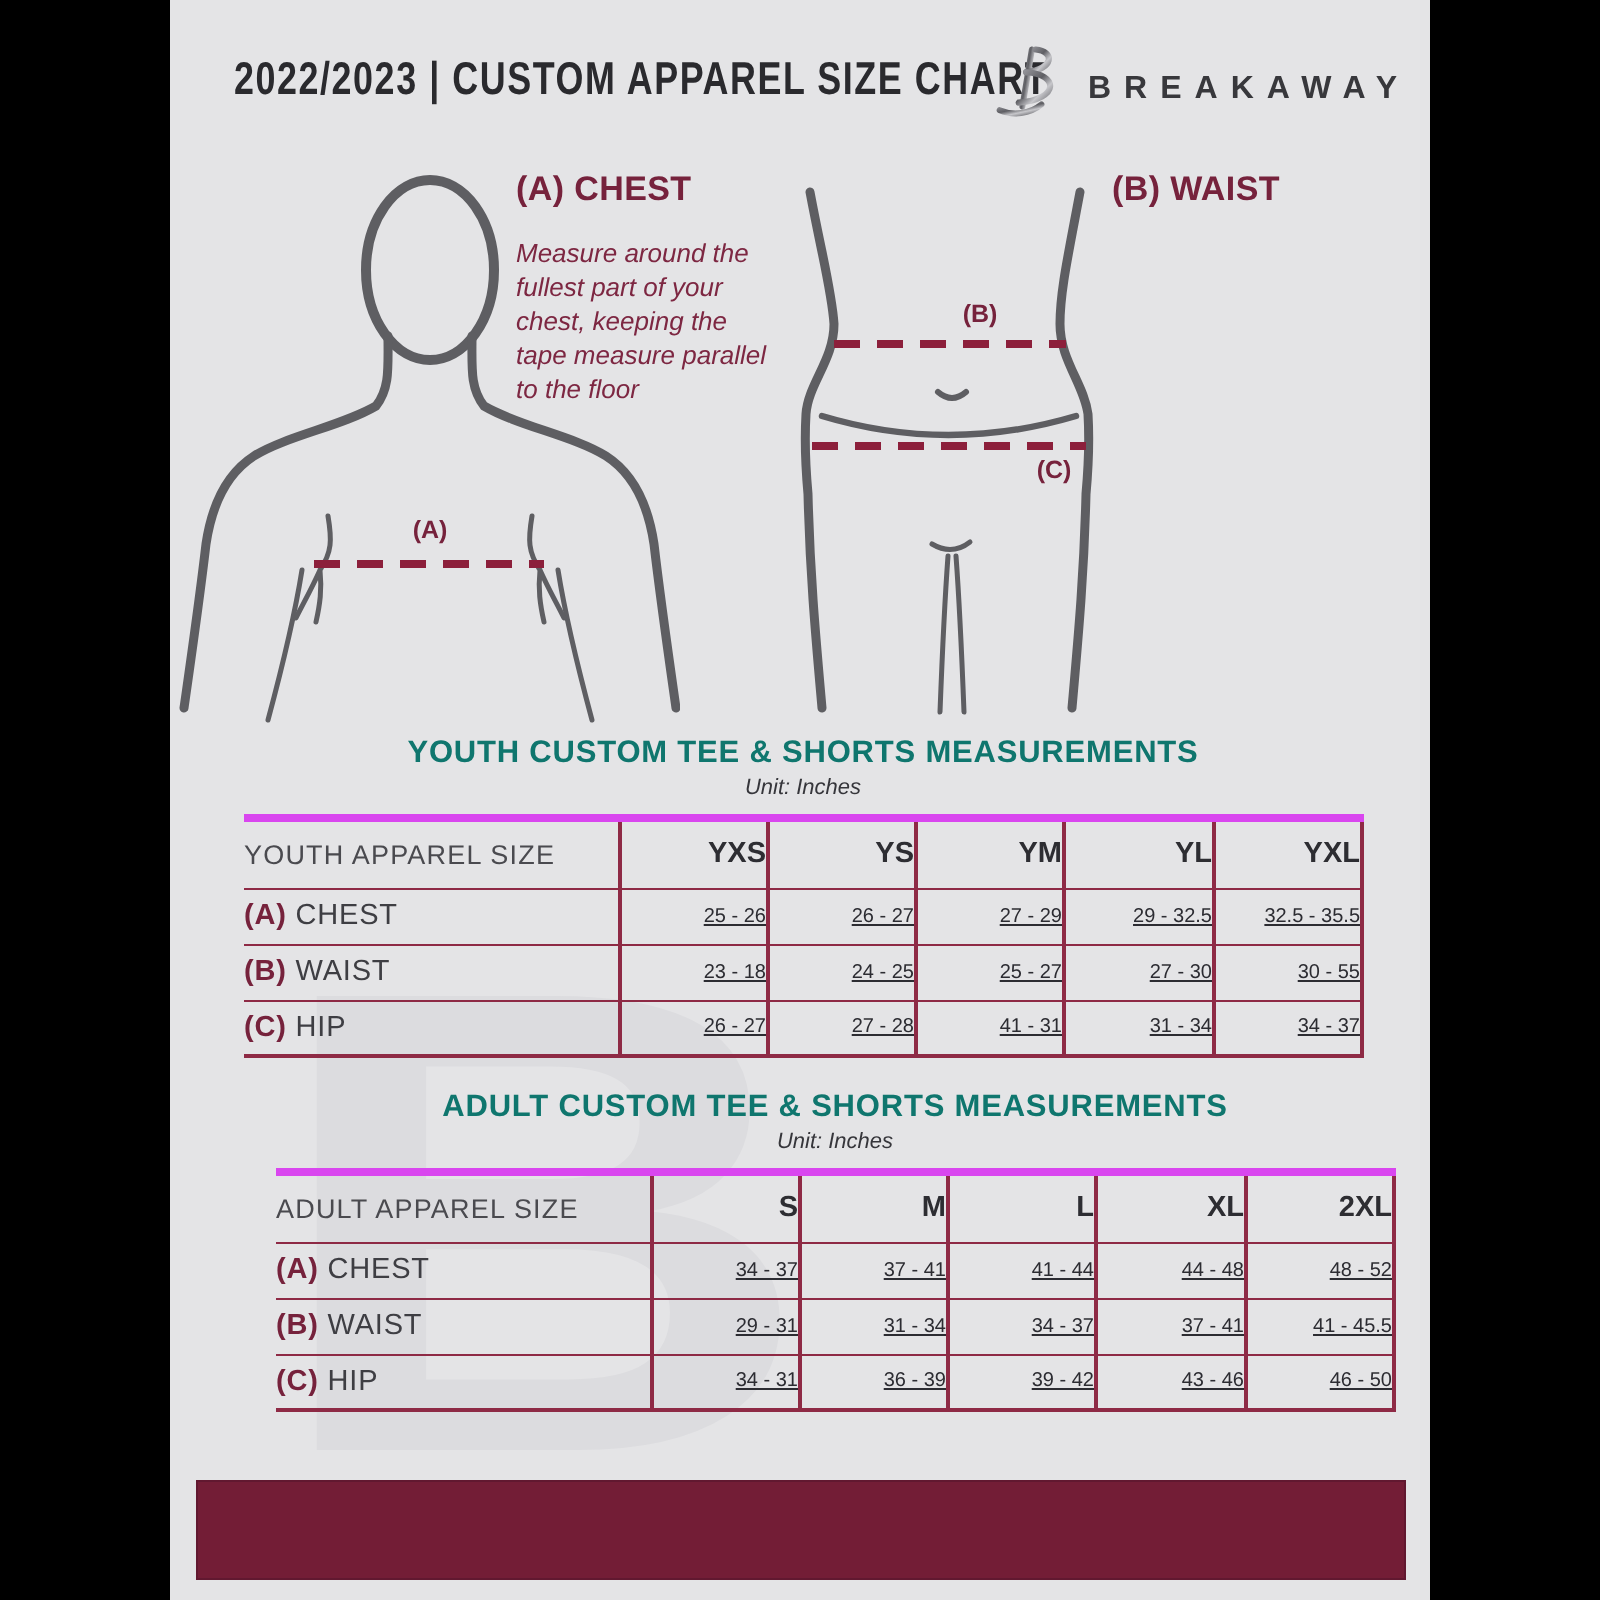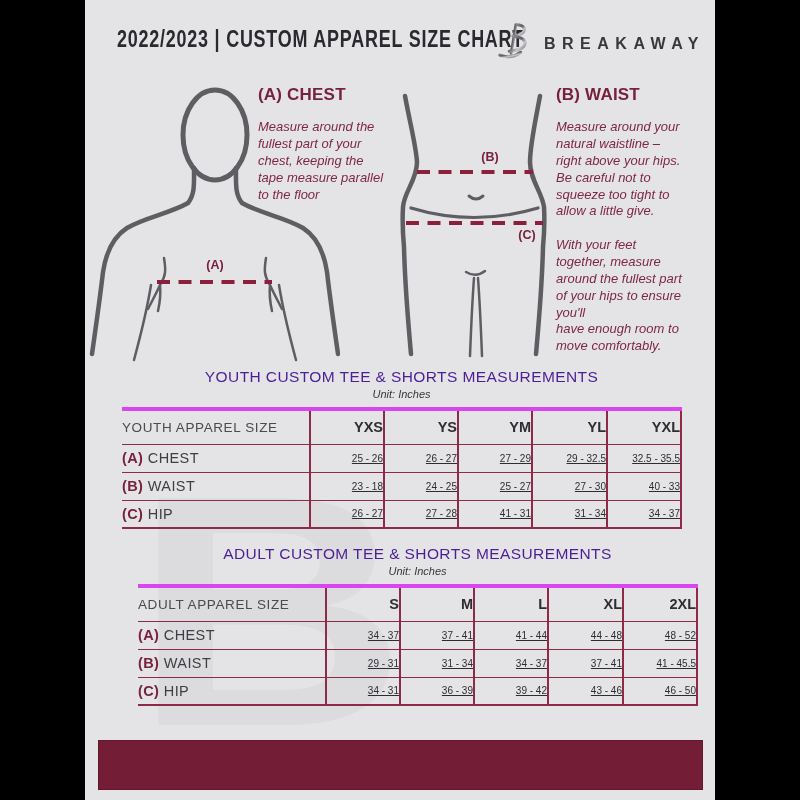--- a/index.html
+++ b/index.html
@@ -25,21 +25,21 @@
   .figure-svg { position:absolute; z-index:1; }
   .guide-block { position:absolute; z-index:1; }
   .guide-heading { font-size:17px; font-weight:bold; color:#76223c; letter-spacing:.2px; }
   .guide-body { margin-top:14px; font-size:13px; font-style:italic; color:#7d2742;
                 line-height:1.3; white-space:pre-line; }
   .marker-label { position:absolute; z-index:2; font-size:12.5px; font-weight:bold; color:#76223c;
                   transform:translateX(-50%); }
 
   
   .table-block { position:absolute; left:37px; width:559px; z-index:1; text-align:center; }
-  .table-title { font-size:15.5px; font-weight:normal; color:#4c1d95; letter-spacing:.4px; }
+  .table-title { font-size:15.5px; font-weight:bold; color:#0f766e; letter-spacing:.4px; }
   .table-unit  { margin-top:2px; font-size:11px; font-style:italic; color:#36363b; }
   table.size-table { margin-top:7px; width:559px; border-collapse:collapse; table-layout:fixed;
                      border-top:4px solid #d946ef; border-bottom:2px solid #8e2a45; background:transparent; }
   .size-table th, .size-table td { border-right:2px solid #8e2a45; padding:0; }
   .size-table thead th { height:35px; border-bottom:1px solid #8e2a45; }
   .size-table tbody td { height:28px; }
   .size-table tbody tr:not(:last-child) td { border-bottom:1px solid #8e2a45; }
   .col-head-first { font-size:13.5px; font-weight:normal; color:#4a4a4f; letter-spacing:.6px;
                     text-align:left; padding-left:20px; }
   .col-head-size { font-size:14.5px; font-weight:bold; color:#2d2d32; text-align:right; }
@@ -117,35 +117,22 @@
     <div class="guide-block" style="left:173px; top:85px; width:162px;">
       <div class="guide-heading">(A) CHEST</div>
       <div class="guide-body">Measure around the
 fullest part of your
 chest, keeping the
 tape measure parallel
 to the floor</div>
     </div>
     <div class="guide-block" style="left:471px; top:85px; width:158px;">
       <div class="guide-heading">(B) WAIST</div>
-      <div class="guide-body">Measure around your
-natural waistline –
-right above your hips.
-Be careful not to
-squeeze too tight to
-allow a little give.</div>
     </div>
     <div class="guide-block" style="left:471px; top:223px; width:162px;">
-      <div class="guide-body">With your feet
-together, measure
-around the fullest part
-of your hips to ensure
-you'll
-have enough room to
-move comfortably.</div>
     </div>
 
     <div class="table-block" style="top:368px;">
       <div class="table-title">YOUTH CUSTOM TEE &amp; SHORTS MEASUREMENTS</div>
       <div class="table-unit">Unit: Inches</div>
       <table class="size-table">
         <colgroup>
             <col style="width:188px">
             <col style="width:74px">
             <col style="width:74px">
@@ -171,21 +158,21 @@
             <td class="value-cell">27 - 29</td>
             <td class="value-cell">29 - 32.5</td>
             <td class="value-cell">32.5 - 35.5</td>
           </tr>
           <tr>
             <td class="row-label-cell"><span class="row-prefix">(B)</span> <span>WAIST</span></td>
             <td class="value-cell">23 - 18</td>
             <td class="value-cell">24 - 25</td>
             <td class="value-cell">25 - 27</td>
             <td class="value-cell">27 - 30</td>
-            <td class="value-cell">40 - 33</td>
+            <td class="value-cell">30 - 55</td>
           </tr>
           <tr>
             <td class="row-label-cell"><span class="row-prefix">(C)</span> <span>HIP</span></td>
             <td class="value-cell">26 - 27</td>
             <td class="value-cell">27 - 28</td>
             <td class="value-cell">41 - 31</td>
             <td class="value-cell">31 - 34</td>
             <td class="value-cell">34 - 37</td>
           </tr>
         </tbody>

